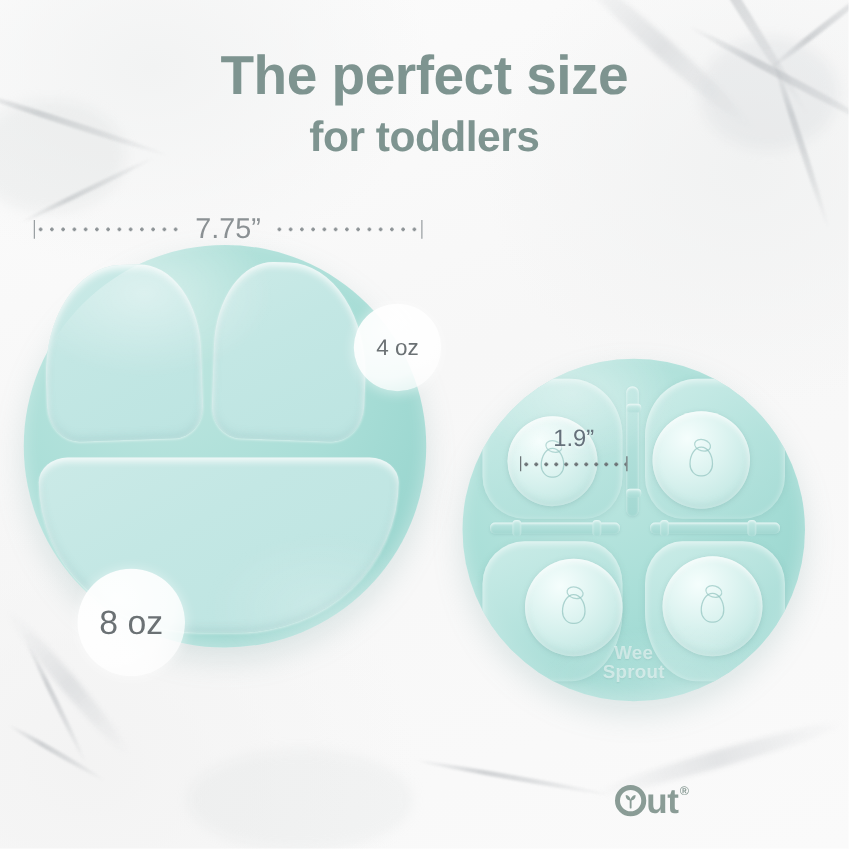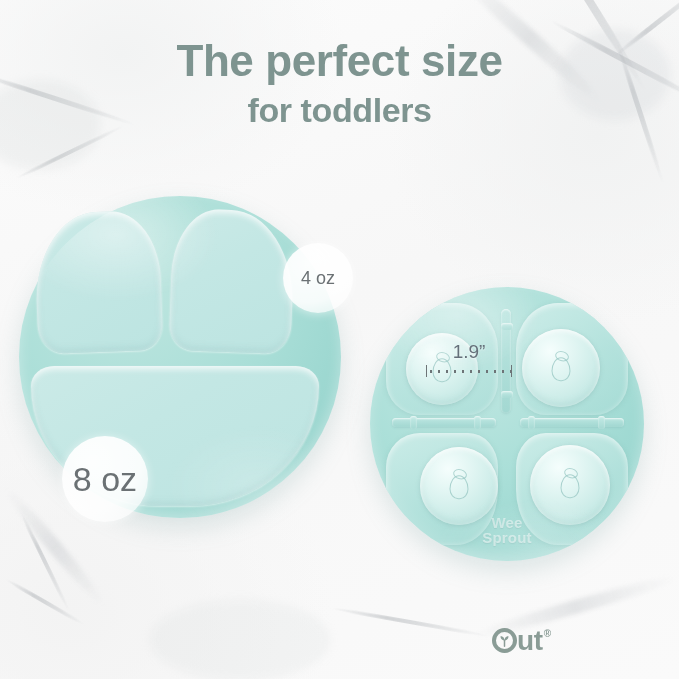--- a/index.html
+++ b/index.html
@@ -278,23 +278,23 @@
     background:
       radial-gradient(circle at 36% 30%, rgba(255,255,255,0.97) 0%, rgba(255,255,255,0.90) 58%, rgba(255,255,255,0.72) 84%, rgba(255,255,255,0.32) 100%);
     box-shadow: 0 1px 10px rgba(255,255,255,0.55);
   }
   #badge-4oz {
     left: 283px; top: 243px;
     width: 70px; height: 70px;
     font-size: 18px;
   }
   #badge-8oz {
-    left: 62px; top: 436px;
+    left: 62px; top: 455px;
     width: 86px; height: 86px;
-    font-size: 34px;
+    font-size: 27px;
   }
 
   
   #brand {
     position: absolute;
     left: 492px;
     top: 626px;
     display: flex;
     align-items: flex-start;
     color: #8a9c96;
@@ -341,20 +341,27 @@
   <div class="vein" style="left:0px; top:600px; width:90px; height:4px; transform:rotate(30deg);"></div>
   <div class="vein-soft" style="left:470px; top:600px; width:210px; height:14px; transform:rotate(-16deg);"></div>
   <div class="vein" style="left:330px; top:620px; width:160px; height:4px; transform:rotate(10deg);"></div>
   <div class="vein-patch" style="left:560px; top:30px; width:110px; height:90px; background:rgba(200,204,208,0.22);"></div>
   <div class="vein-patch" style="left:-20px; top:80px; width:120px; height:90px; background:rgba(205,209,212,0.2);"></div>
   <div class="vein-patch" style="left:150px; top:600px; width:180px; height:80px; background:rgba(206,210,213,0.16);"></div>
 
   <div class="headline headline-1">The perfect size</div>
   <div class="headline headline-2">for toddlers</div>
 
+  <div class="dim-h" style="left:27px; top:170px; width:311px;">
+    <div class="dim-cap"></div>
+    <div class="dim-dots"></div>
+    <div class="dim-label">7.75”</div>
+    <div class="dim-dots"></div>
+    <div class="dim-cap"></div>
+  </div>
 
   <div class="plate" id="plate-left">
     <div class="well" id="well-top-left"></div>
     <div class="well" id="well-top-right"></div>
     <div class="well" id="well-bottom"></div>
     <div class="plate-sheen" id="left-sheen"></div>
   </div>
 
   <div class="plate" id="plate-right">
 
@@ -392,21 +399,21 @@
     </div>
 
     <div class="emboss-logo">
       <div>Wee</div>
       <div>Sprout</div>
     </div>
 
     <div class="plate-sheen" id="right-sheen"></div>
   </div>
 
-  <div class="dim-v-wrap" style="left:426px; top:341px; width:86px;text-align:center;">
+  <div class="dim-v-wrap" style="left:416px; top:341px; width:86px;text-align:center;">
     <div class="dim-v-text">1.9”</div>
     <div class="dim-h" style="position:relative; left:0; top:0; width:86px;">
       <div class="dim-cap" style="height:12px; background:#6d7477;"></div>
       <div class="dim-dots small"></div>
       <div class="dim-cap" style="height:12px; background:#6d7477;"></div>
     </div>
   </div>
 
   <div class="badge" id="badge-4oz">4 oz</div>
   <div class="badge" id="badge-8oz">8 oz</div>

